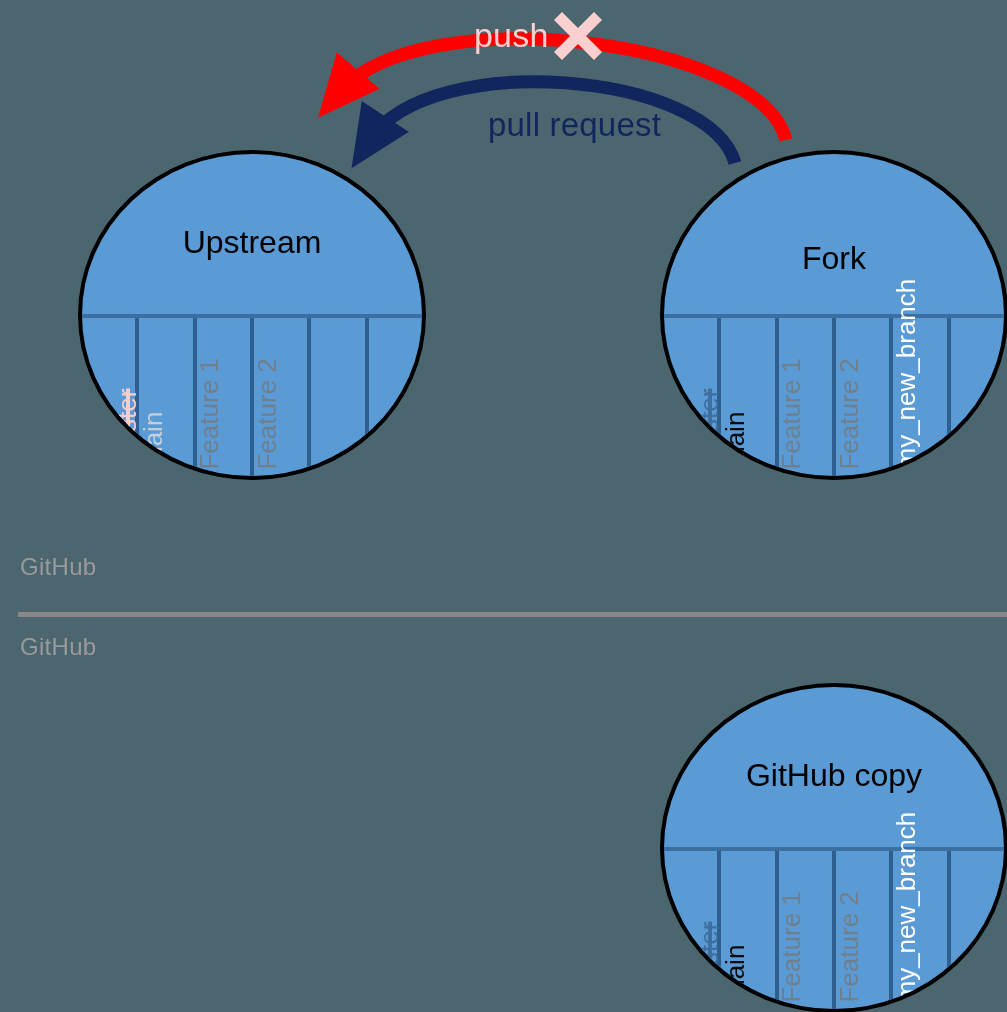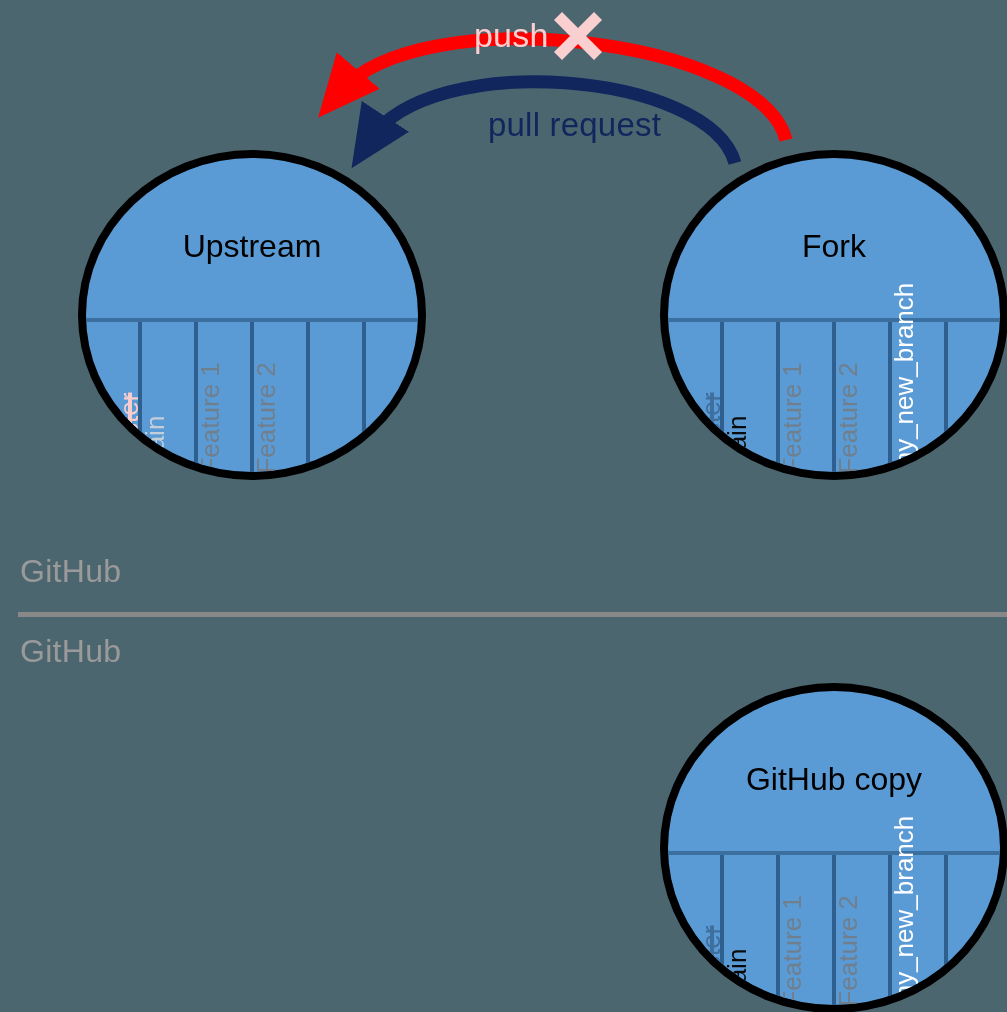--- a/index.html
+++ b/index.html
@@ -49,42 +49,42 @@
     left: 452px;
     top: 106px;
     font-size: 33px;
     color: #10265c;
     margin-left: 36px;
   }
 
   
   .zone-label {
     position: absolute;
-    font-size: 32px;
+    font-size: 24px;
     color: #9a9a9a;
     letter-spacing: 0.3px;
   }
   #github-label { left: 20px; top: 553px; }
   #local-label  { left: 20px; top: 633px; }
   #zone-divider {
     position: absolute;
     left: 18px;
     top: 612px;
     width: 989px;
     height: 5px;
     background: #888888;
   }
 
   
   .repo {
     position: absolute;
     border-radius: 50%;
     overflow: hidden;
     background: #5b9bd5;
-    border: 8px solid #000000;
+    border: 4px solid #000000;
     box-sizing: border-box;
   }
   .repo-title {
     position: absolute;
     left: 0;
     width: 100%;
     text-align: center;
     font-size: 32px;
     color: #000000;
     z-index: 3;
@@ -191,21 +191,21 @@
       </div>
       <div class="branch-col">
         <span class="vlabel feature">Feature 2</span>
       </div>
       <div class="branch-col spacer"></div>
       <div class="branch-col"></div>
     </div>
   </div>
 
   <div class="repo" style="left:660px; top:150px; width:348px; height:330px;">
-    <div class="repo-title" style="top:70px;text-align:center;">Fork</div>
+    <div class="repo-title" style="top:86px;text-align:center;">Fork</div>
     <div class="branch-row" style="top:160px; height:170px;">
       <div class="branch-col spacer"></div>
       <div class="branch-col">
         <span class="mm dark">
           <span class="line master">master</span>
           <span class="line main">main</span>
         </span>
       </div>
       <div class="branch-col">
         <span class="vlabel feature">Feature 1</span>

